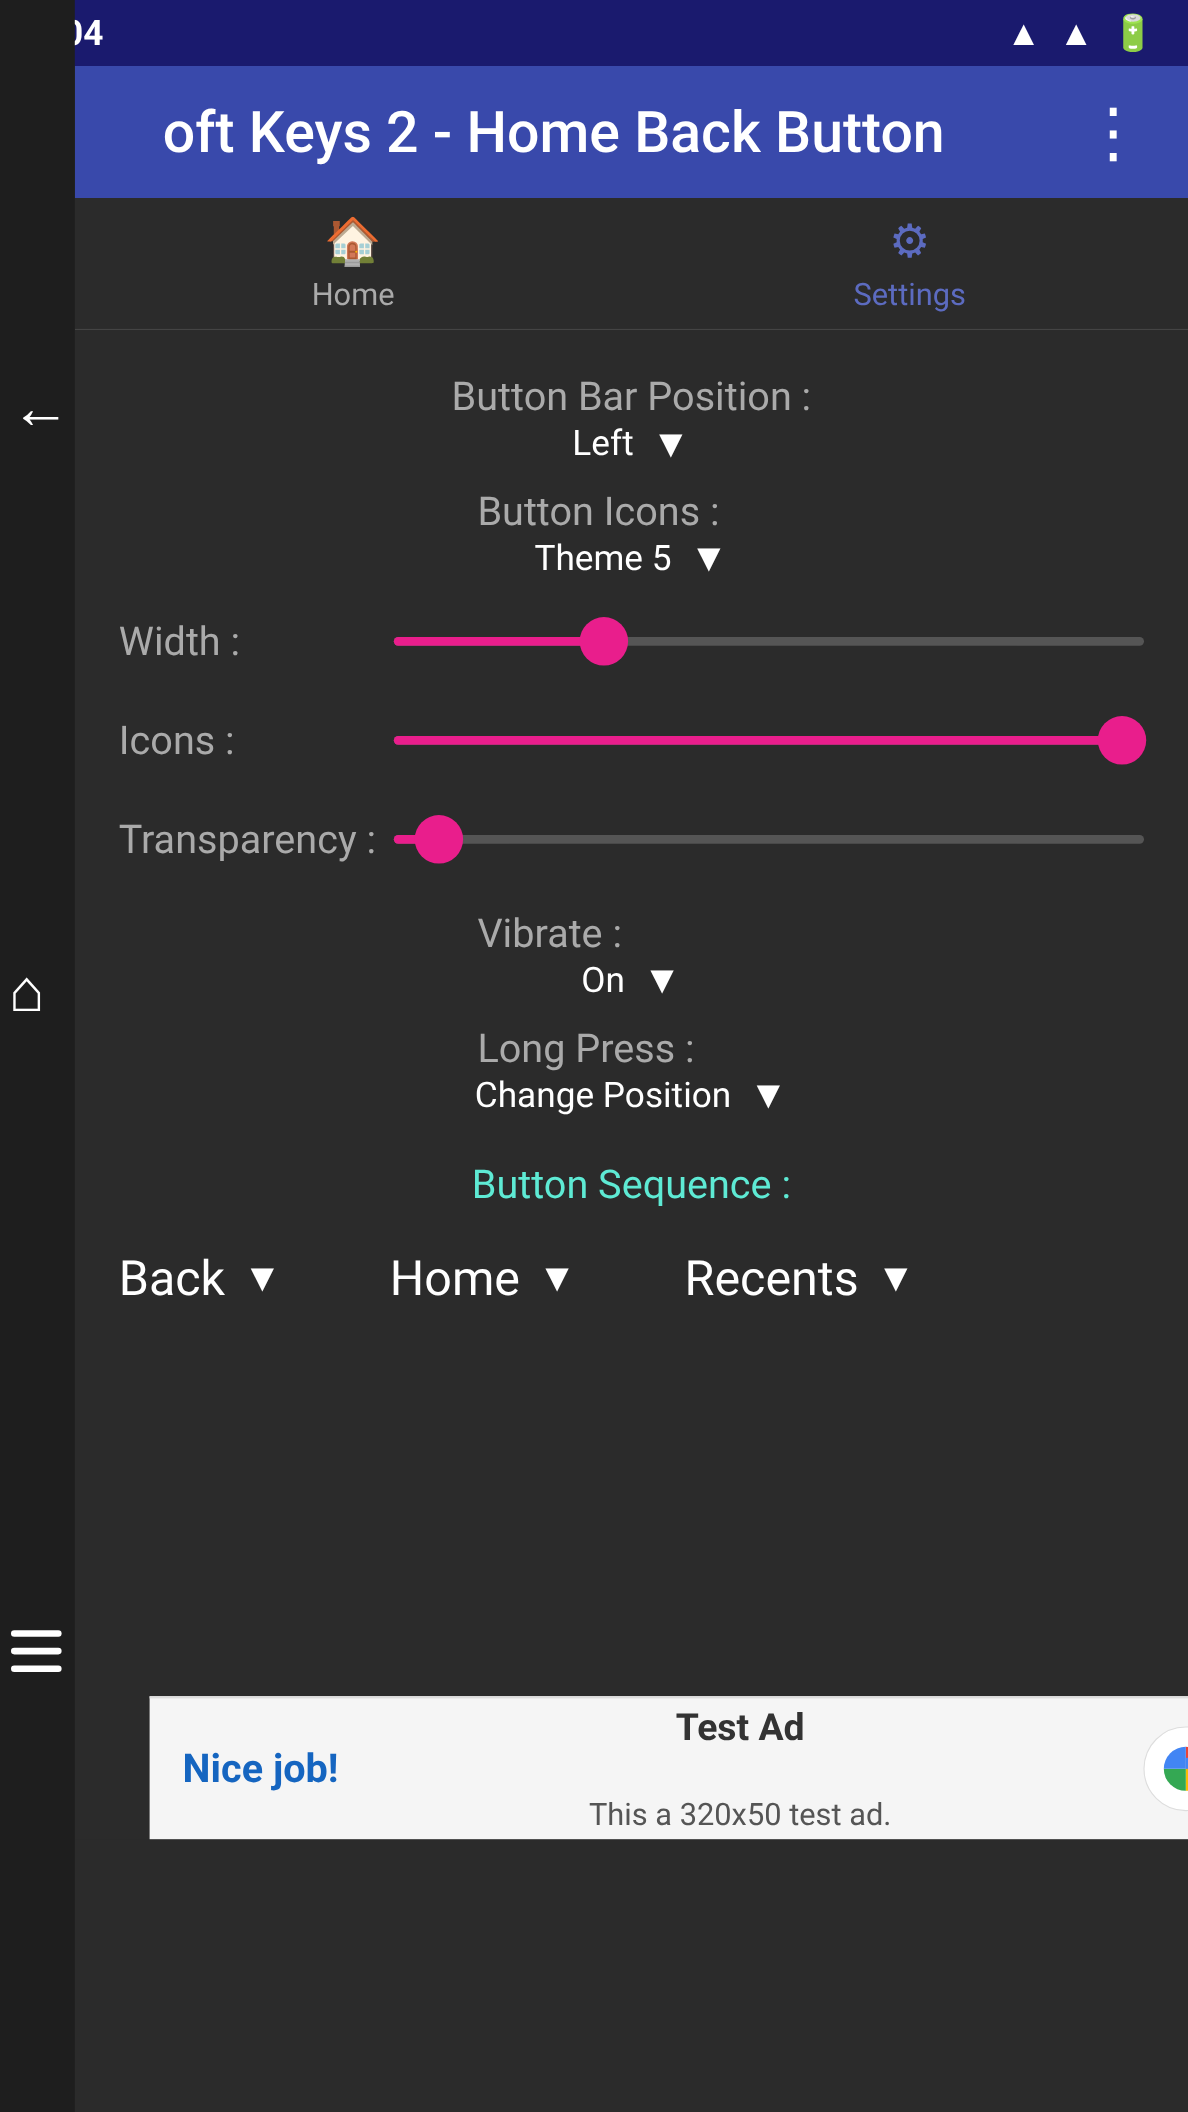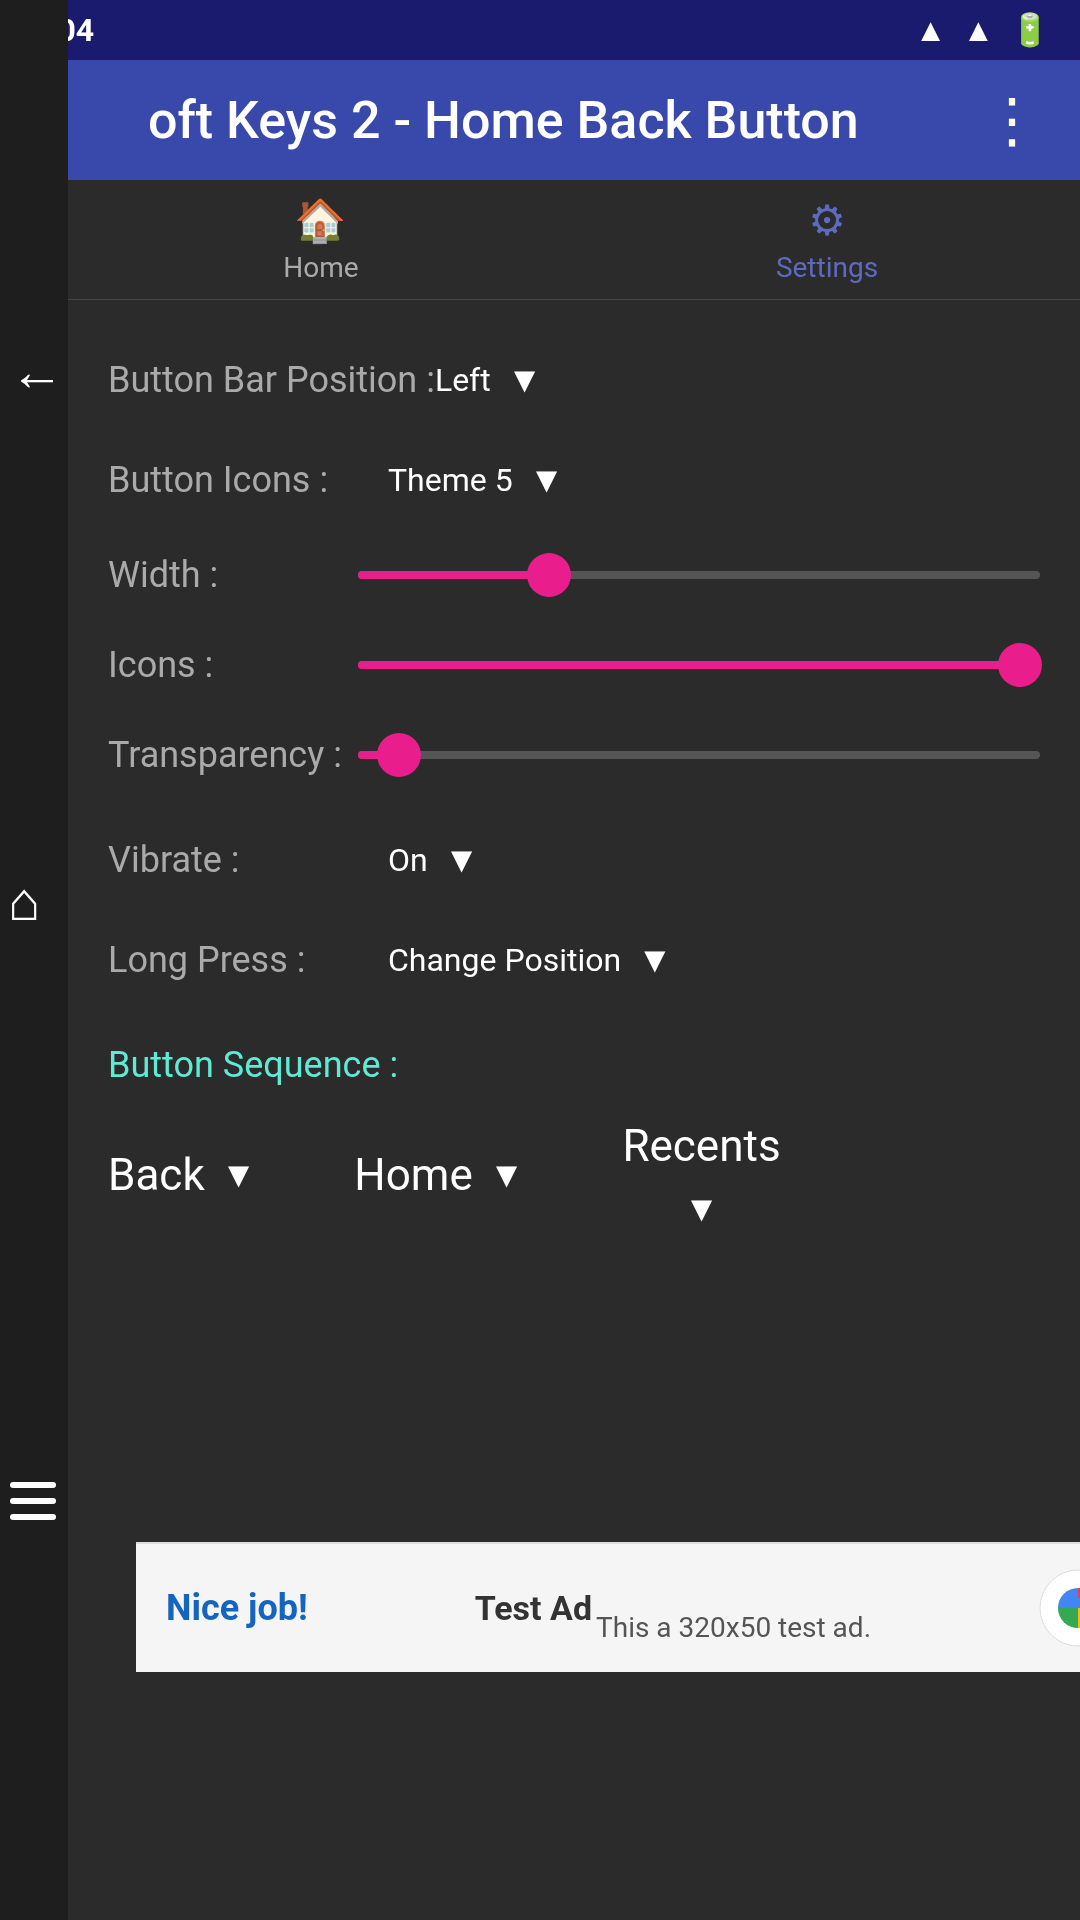--- a/index.html
+++ b/index.html
@@ -152,20 +152,21 @@
       display: flex;
       flex-direction: column;
       gap: 0;
     }
 
     .setting-row {
       display: flex;
       align-items: center;
       min-height: 100px;
       padding: 10px 0;
+      flex-direction: column;
     }
 
     .setting-label {
       color: #aaa;
       font-size: 36px;
       min-width: 280px;
     }
 
     .setting-value-dropdown {
       display: flex;
@@ -266,21 +267,21 @@
     }
 
     .ad-nice-job {
       color: #1565c0;
       font-size: 36px;
       font-weight: bold;
     }
 
     .ad-center {
       display: flex;
-      flex-direction: row;
+      flex-direction: column;
       align-items: center;
       gap: 4px;
       text-align: right;
     }
 
     .ad-title {
       color: #333;
       font-size: 34px;
       font-weight: bold;
     }
@@ -400,21 +401,21 @@
 
     <div class="sequence-row">
       <div class="sequence-dropdown">
         <span class="sequence-value">Back</span>
         <span class="dropdown-arrow">▼</span>
       </div>
       <div class="sequence-dropdown" style="margin-left:80px;">
         <span class="sequence-value">Home</span>
         <span class="dropdown-arrow">▼</span>
       </div>
-      <div class="sequence-dropdown" style="margin-left:80px;flex-direction:column;">
+      <div class="sequence-dropdown" style="margin-left:80px;">
         <span class="sequence-value">Recents</span>
         <span class="dropdown-arrow">▼</span>
       </div>
     </div>
 
   </div>
 
   <div class="ad-banner">
     <span class="ad-nice-job">Nice job!</span>
     <div class="ad-center">

